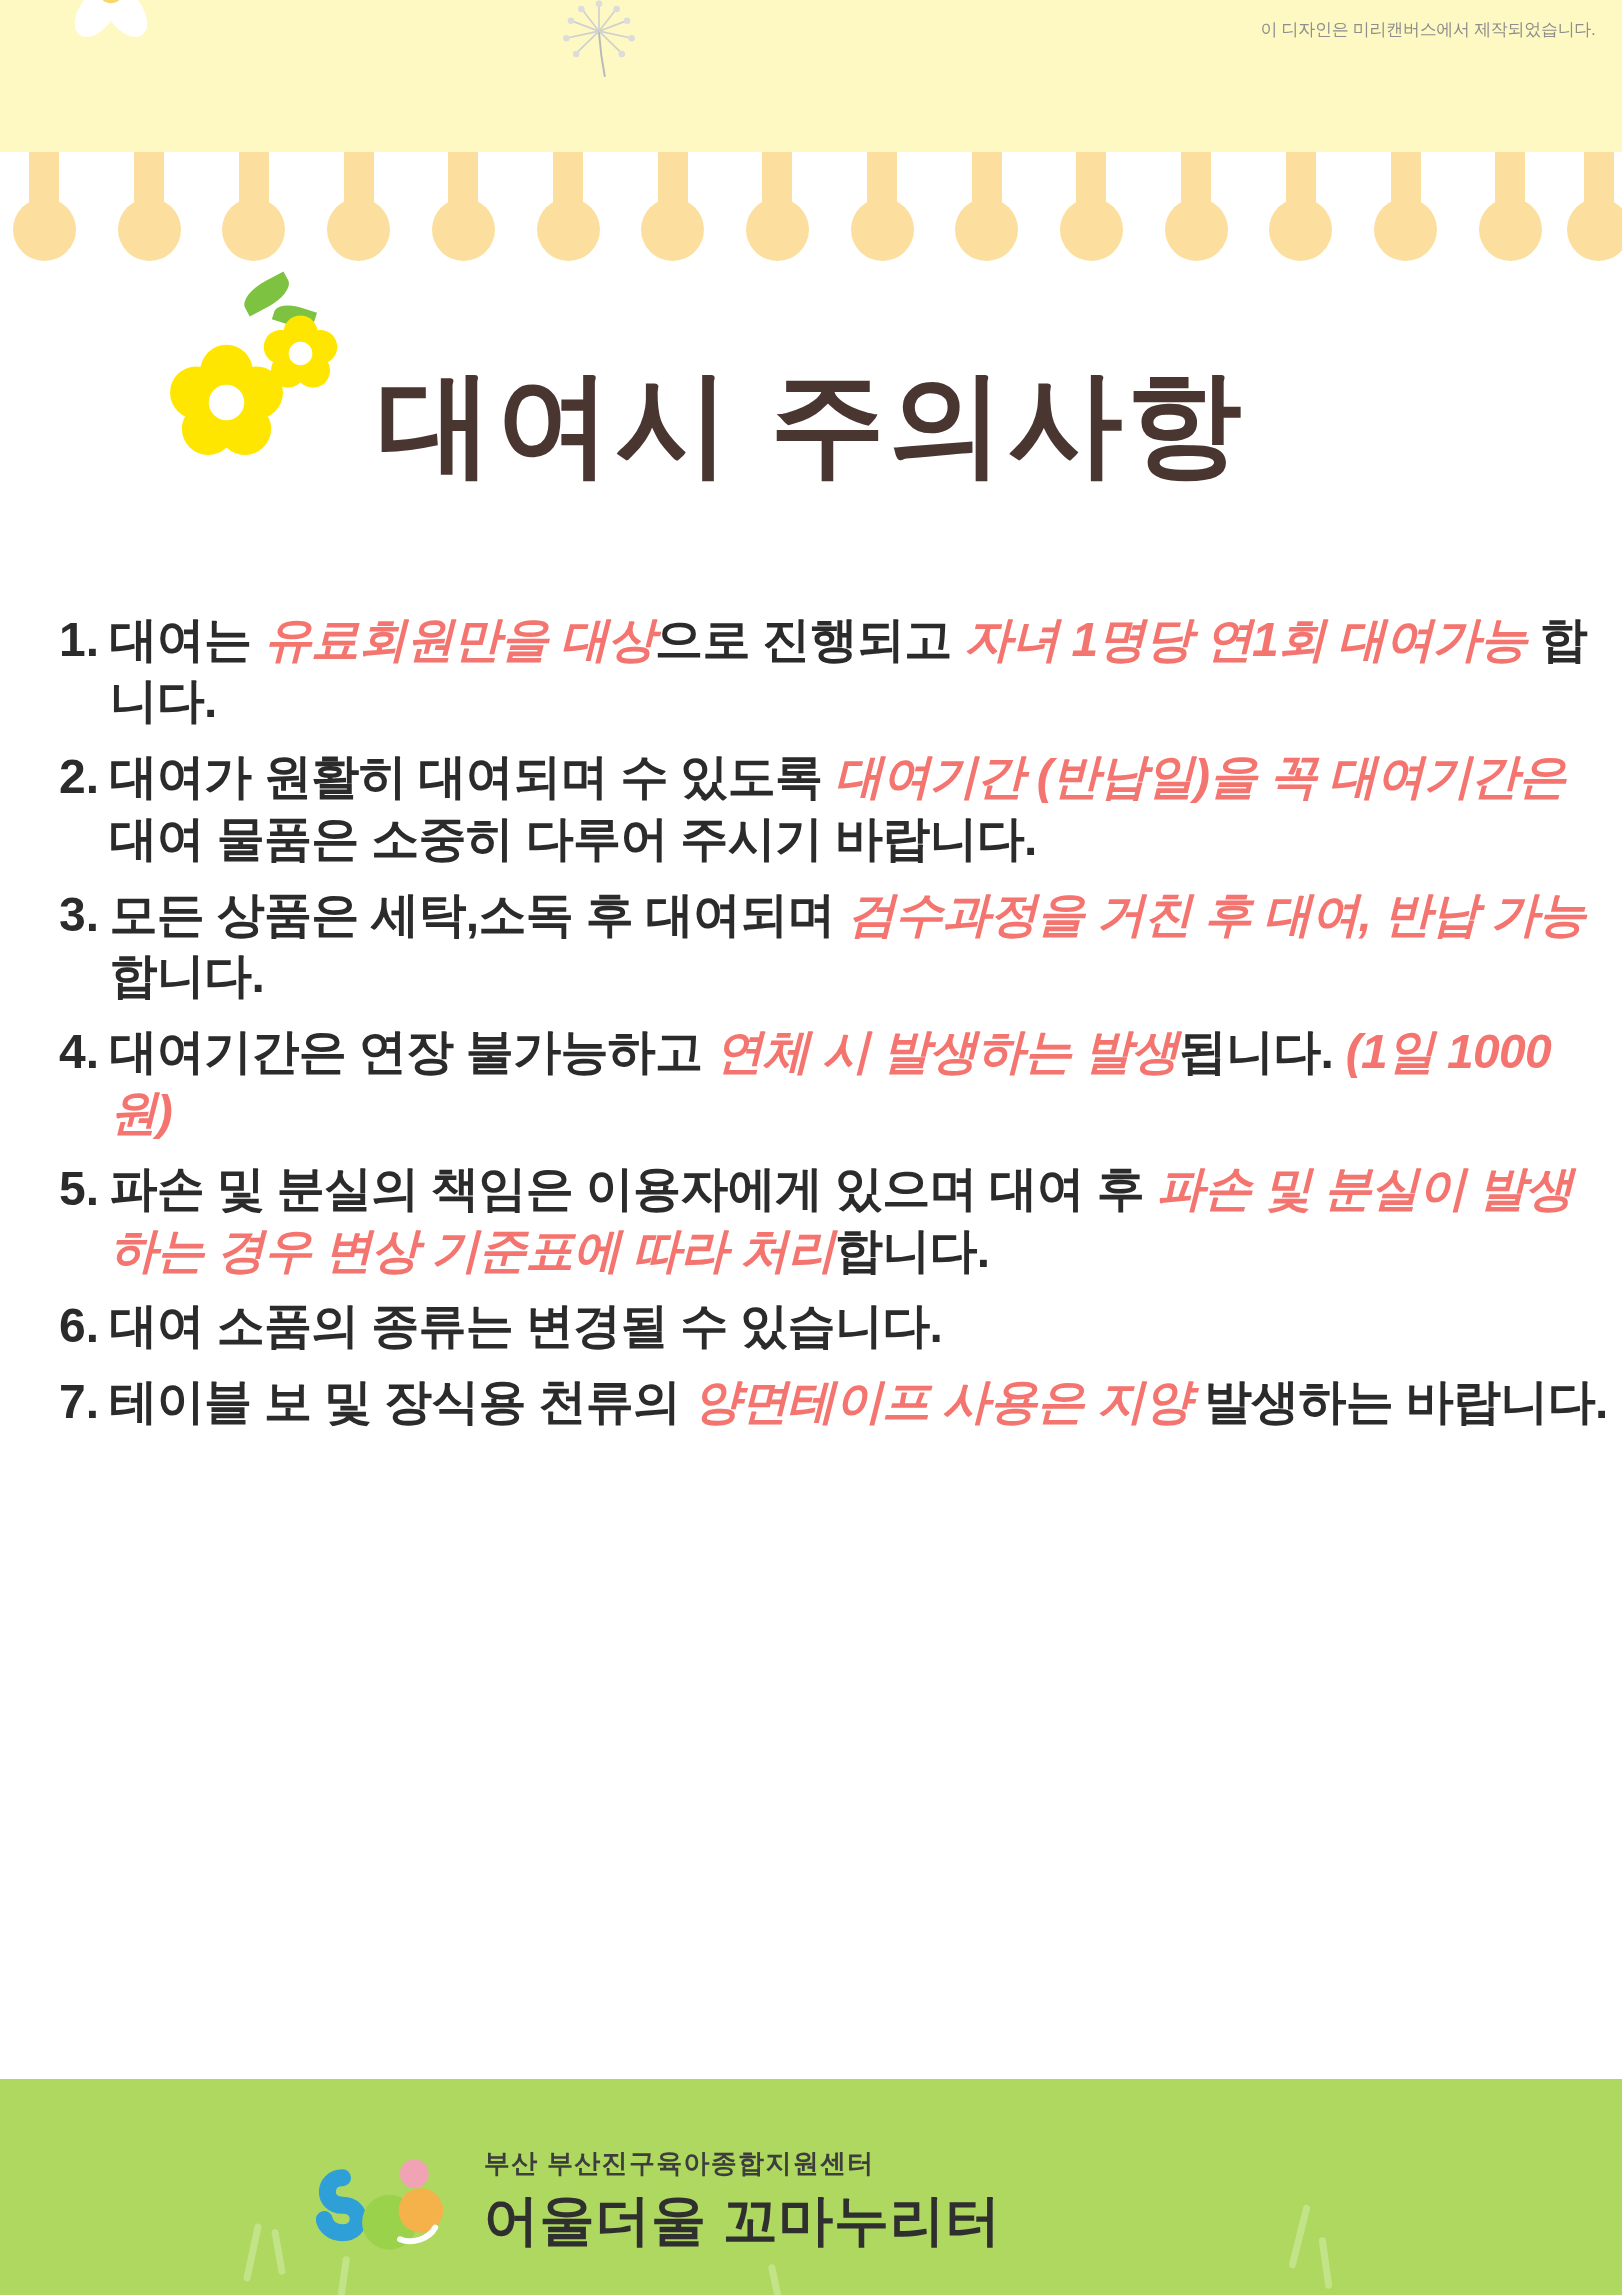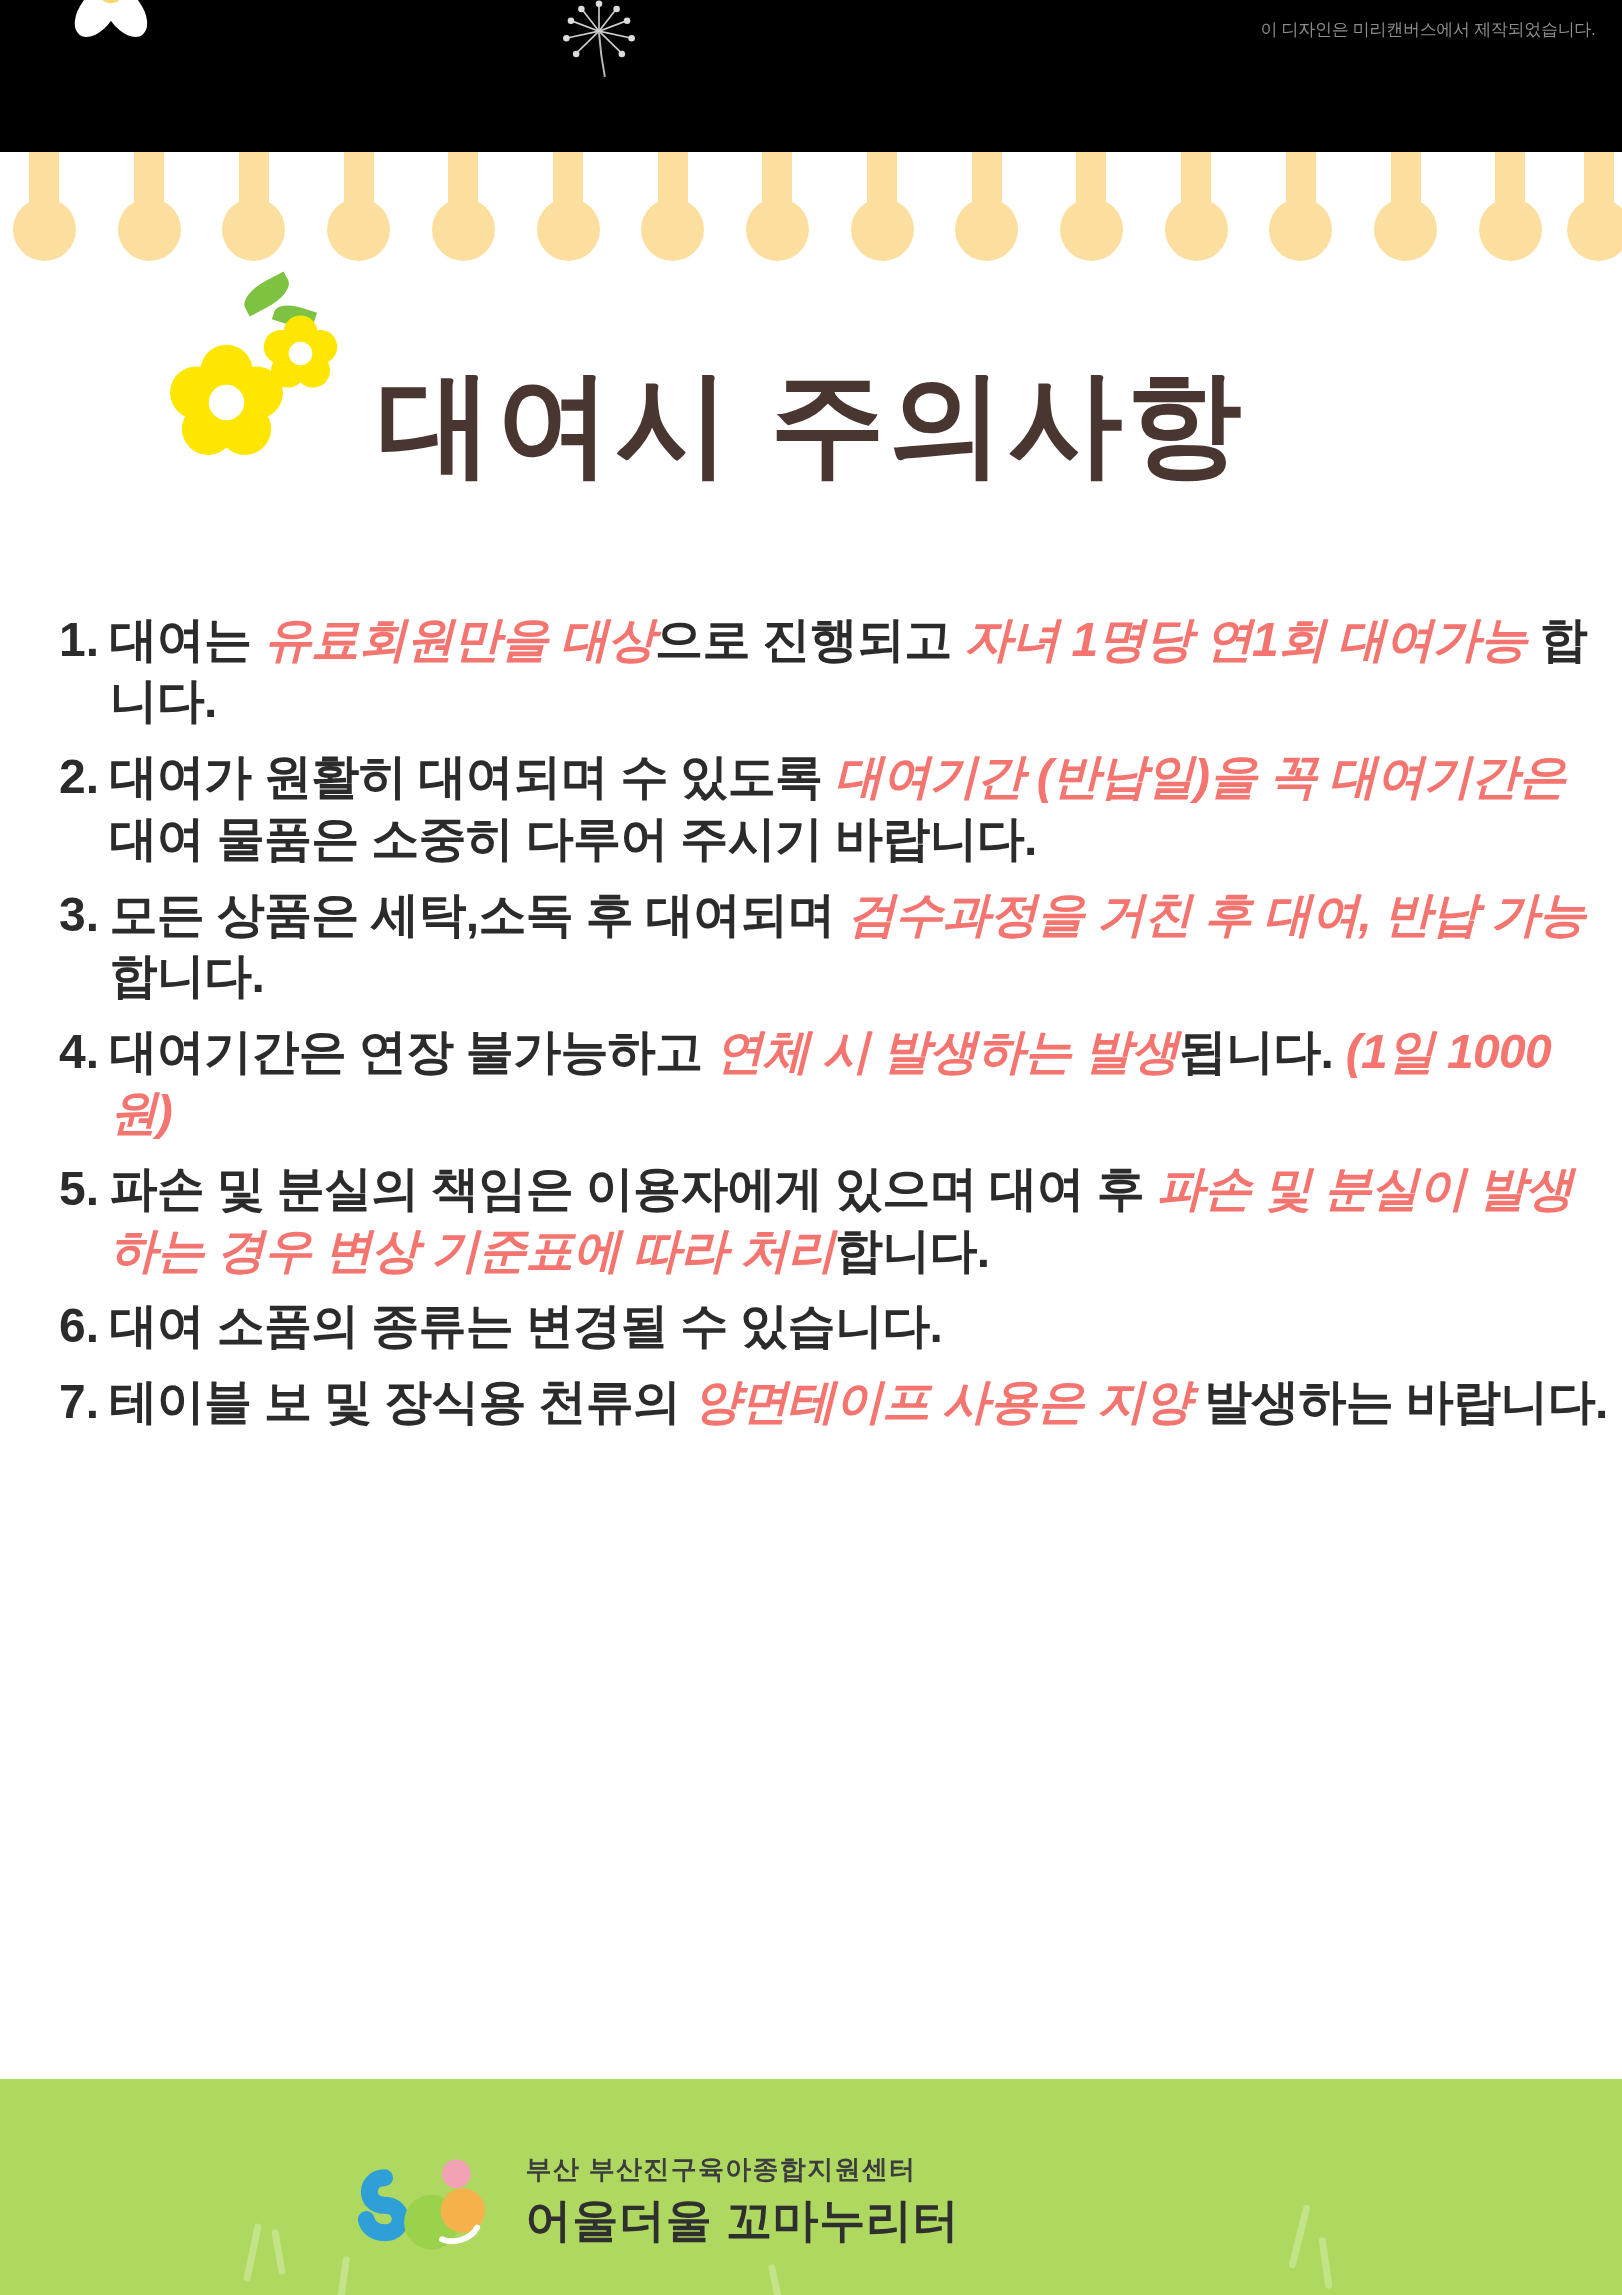--- a/index.html
+++ b/index.html
@@ -14,21 +14,21 @@
     position: relative;
     overflow: hidden;
   }
 
   
   .top-band {
     position: absolute;
     left: 0; top: 0;
     width: 1623px;
     height: 152px;
-    background: #000000;
+    background: #fef9c3;
   }
   .credit-note {
     position: absolute;
     right: 27.5px;
     top: 18.3px;
     font-size: 17px;
     color: #8d8d8d;
     letter-spacing: -0.3px;
   }
   
@@ -164,21 +164,21 @@
     justify-content: center;
   }
   .logo-sub {
     font-size: 26px;
     font-weight: bold;
     color: #3d3d3d;
     letter-spacing: 1.3px;
     margin-bottom: 3.9px;
   }
   .logo-main {
-    font-size: 46px;
+    font-size: 55px;
     font-weight: bold;
     color: #2f2f2f;
     letter-spacing: 0.7px;
   }
   .grass {
     position: absolute;
     background: #c3e389;
     width: 6.5px;
     border-radius: 3.9px;
   }

